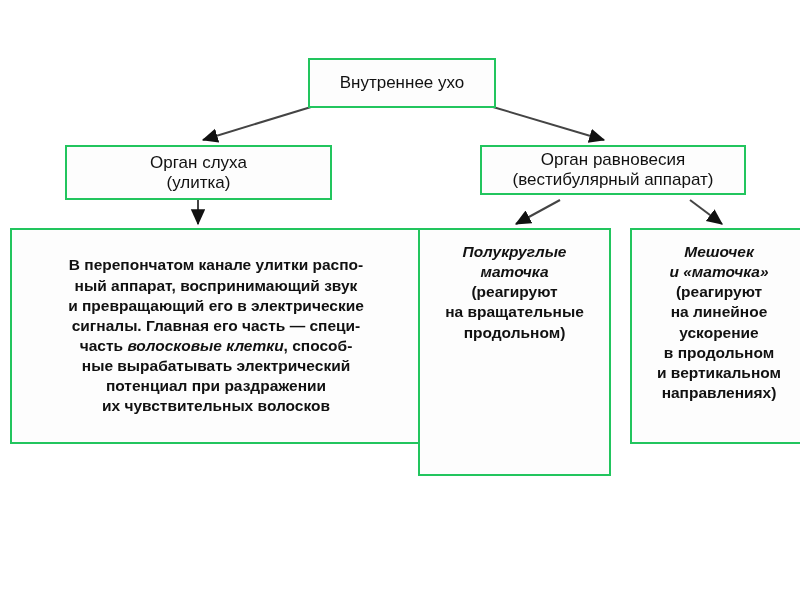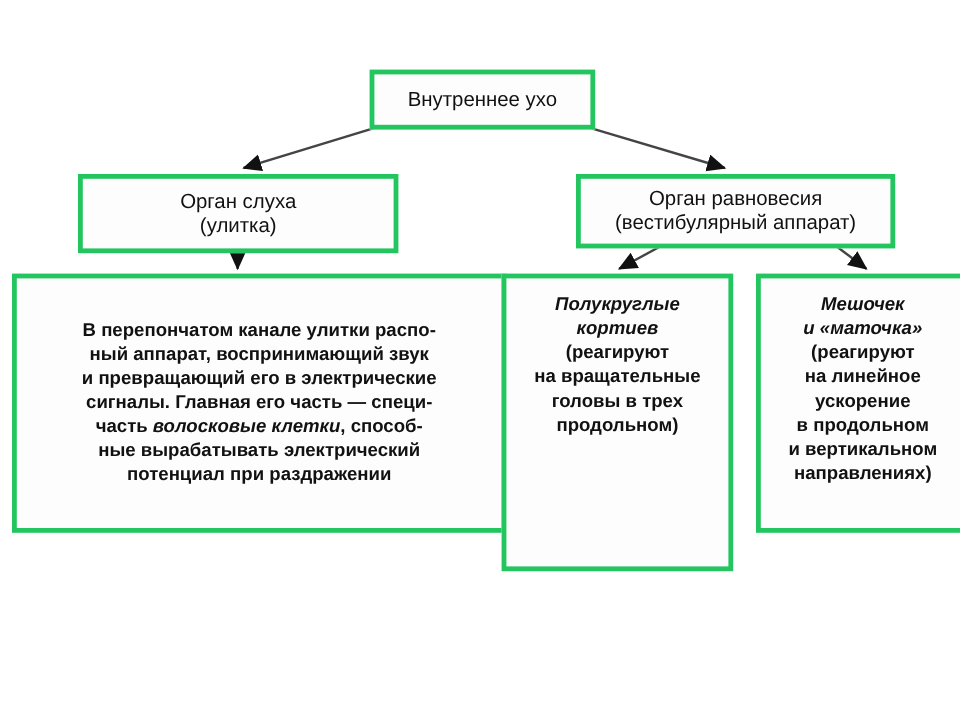--- a/index.html
+++ b/index.html
@@ -22,21 +22,21 @@
     left: 0;
     top: 0;
     width: 800px;
     height: 600px;
     pointer-events: none;
   }
   .node {
     position: absolute;
     box-sizing: border-box;
     background: #fdfdfd;
-    border: 4px solid #22c55e;
+    border: 2px solid #22c55e;
     display: flex;
     align-items: center;
     justify-content: center;
     text-align: center;
     line-height: 1.16;
     z-index: 2;
   }
   .node .inner {
     width: 100%;
     padding: 0 4px;
@@ -50,28 +50,28 @@
     width: 188px;
     height: 50px;
     font-size: 17px;
   }
 
   
   #node-hearing {
     left: 65px;
     top: 145px;
     width: 267px;
-    height: 66px;
+    height: 55px;
     font-size: 17px;
   }
   #node-balance {
     left: 480px;
     top: 145px;
     width: 266px;
-    height: 62px;
+    height: 50px;
     font-size: 17px;
   }
 
   
   #node-corti {
     left: 10px;
     top: 228px;
     width: 412px;
     height: 216px;
     font-size: 15.5px;
@@ -163,30 +163,30 @@
 
   <div class="node" id="node-corti">
     <div class="inner">
       <span class="line">В перепончатом канале улитки распо-</span>
       <span class="line">ный аппарат, воспринимающий звук</span>
       <span class="line">и превращающий его в электрические</span>
       <span class="line">сигналы. Главная его часть — специ-</span>
       <span class="line"><span>часть </span><span class="term-italic">волосковые клетки</span><span>, способ-</span></span>
       <span class="line">ные вырабатывать электрический</span>
       <span class="line">потенциал при раздражении</span>
+      <span class="line">их чувствительных волосков</span>
     </div>
   </div>
 
   <div class="node" id="node-canals">
     <div class="inner">
       <span class="line head-bold-italic">Полукруглые</span>
-      <span class="line head-bold-italic">кортиев</span>
+      <span class="line head-bold-italic">маточка</span>
       <span class="line">(реагируют</span>
       <span class="line">на вращательные</span>
-      <span class="line">головы в трех</span>
       <span class="line">продольном)</span>
     </div>
   </div>
 
   <div class="node" id="node-sacs">
     <div class="inner">
       <span class="line head-bold-italic">Мешочек</span>
       <span class="line head-bold-italic">и «маточка»</span>
       <span class="line">(реагируют</span>
       <span class="line">на линейное</span>

